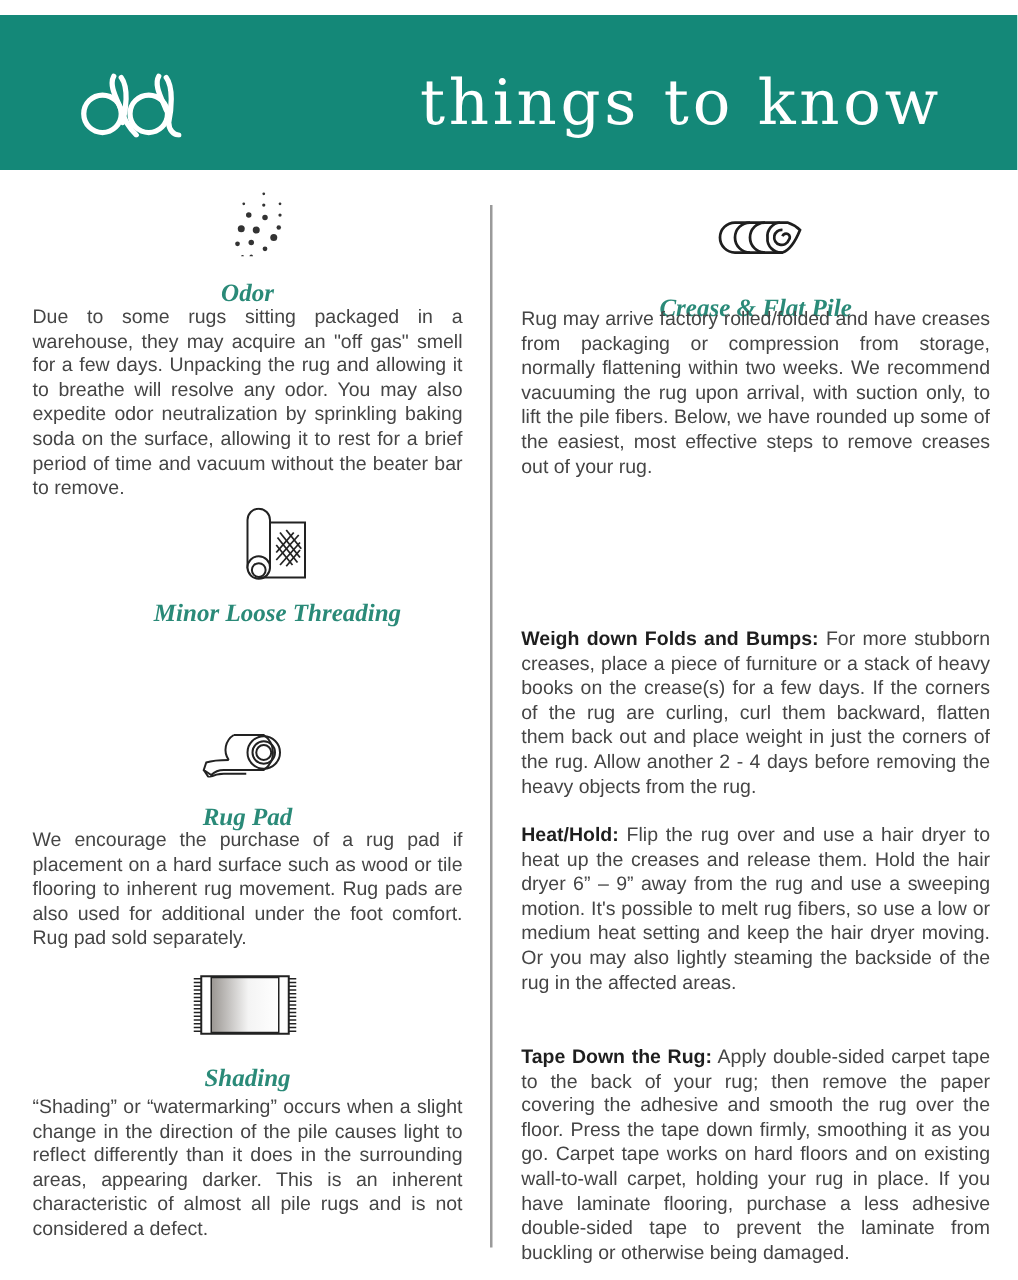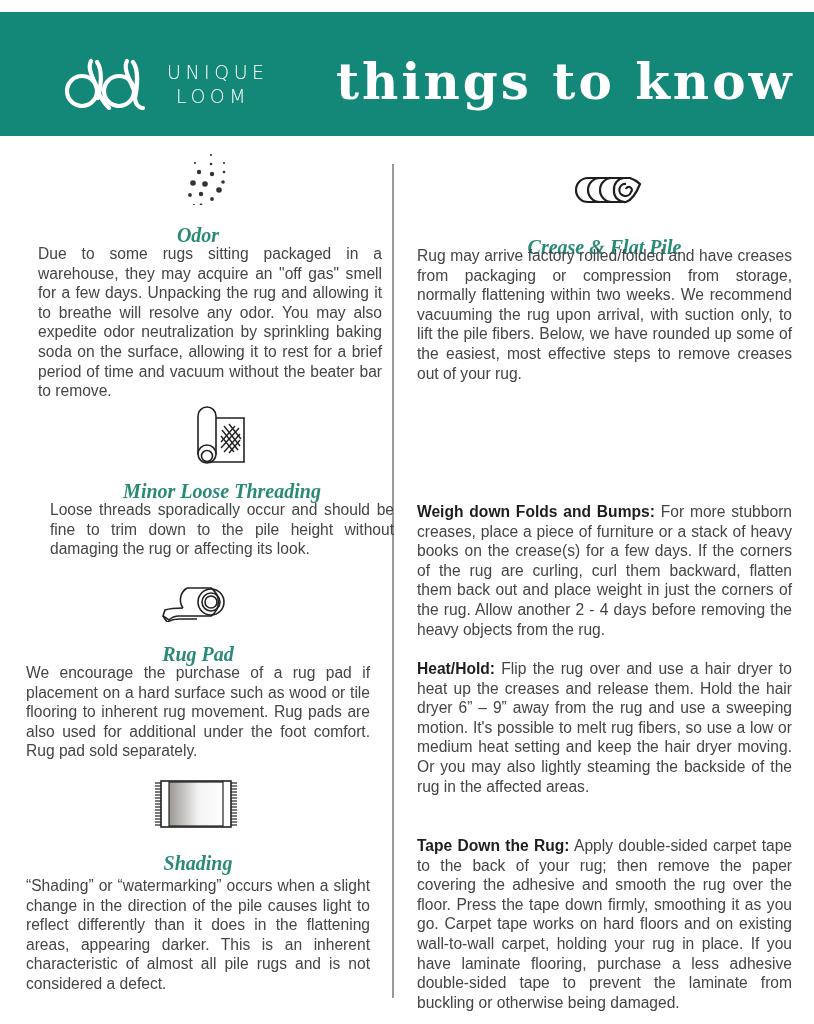--- a/index.html
+++ b/index.html
@@ -14,21 +14,21 @@
   .logo svg { position: absolute; left: 0; top: 4px; }
   .logo-text {
     position: absolute; left: 104px; top: 6px; color: #ffffff;
     font-family: "DejaVu Sans", "Liberation Sans", sans-serif;
     font-size: 19px; letter-spacing: 4.5px; line-height: 24px; font-weight: 300;
   }
   .logo-text .l2 { display: block; padding-left: 9px; }
   .banner-title {
     position: absolute; left: 336px; top: 40px; color: #ffffff;
     font-family: "DejaVu Serif", "Liberation Serif", serif;
-    font-size: 50px; letter-spacing: 3px; line-height: 60px; font-weight: bold;
+    font-size: 50px; letter-spacing: 3px; line-height: 60px; font-weight: normal;
   }
 
   .divider {
     position: absolute; left: 392px; top: 164px; width: 1.5px; height: 834px; background: #9a9a9a;
   }
 
   .section { position: absolute; }
   .icon { position: absolute; }
   .heading {
     position: absolute; width: 100%; text-align: center;
@@ -50,24 +50,20 @@
     <svg width="96" height="52" viewBox="0 0 96 52">
       <g fill="none" stroke="#ffffff" stroke-width="4.2" stroke-linecap="round">
         <circle cx="19" cy="33" r="15"></circle>
         <circle cx="56" cy="33" r="15"></circle>
         <path d="M34 4 C 40 12, 38 30, 35 40"></path>
         <path d="M28 3 C 24 10, 30 20, 34 30 C 37 40, 42 46, 46 50"></path>
         <path d="M70 4 C 76 12, 74 30, 72 40 C 72 46, 76 50, 80 50"></path>
         <path d="M64 3 C 60 10, 66 20, 70 30"></path>
       </g>
     </svg>
-    <div class="logo-text">
-      <span>UNIQUE</span>
-      <span class="l2">LOOM</span>
-    </div>
   </div>
   <h1 class="banner-title">things to know</h1>
 </div>
 
 <div class="divider"></div>
 
 <div class="section" style="left:26px; top:150px; width:344px; height:260px;">
   <svg class="icon" style="left:157px; top:0px;" width="45" height="55" viewBox="0 0 45 55">
     <g fill="#333333">
       <circle cx="28" cy="5" r="1.1"></circle>
@@ -82,21 +78,21 @@
       <circle cx="40" cy="32" r="1.8"></circle>
       <circle cx="36" cy="40" r="2.8"></circle>
       <circle cx="7" cy="45" r="1.9"></circle>
       <circle cx="18" cy="44" r="2.2"></circle>
       <circle cx="29" cy="49" r="1.9"></circle>
       <circle cx="11" cy="55" r="1.1"></circle>
       <circle cx="18" cy="55" r="1.4"></circle>
     </g>
   </svg>
   <h2 class="heading" style="top:74px;">Odor</h2>
-  <p class="para" style="top:94px;margin-left:12px;">Due to some rugs sitting packaged in a warehouse, they may acquire an "off gas" smell for a few days. Unpacking the rug and allowing it to breathe will resolve any odor. You may also expedite odor neutralization by sprinkling baking soda on the surface, allowing it to rest for a brief period of time and vacuum without the beater bar to remove.</p>
+  <p class="para" style="top:94px;">Due to some rugs sitting packaged in a warehouse, they may acquire an "off gas" smell for a few days. Unpacking the rug and allowing it to breathe will resolve any odor. You may also expedite odor neutralization by sprinkling baking soda on the surface, allowing it to rest for a brief period of time and vacuum without the beater bar to remove.</p>
 </div>
 
 <div class="section" style="left:26px; top:406px; width:344px; height:160px;margin-left:24px;">
   <svg class="icon" style="left:144px; top:0px;" width="52" height="58" viewBox="0 0 52 58">
     <g fill="none" stroke="#222222" stroke-width="1.6">
       <path d="M4 10 A9 9 0 0 1 22 10 L22 48 L4 48 Z"></path>
       <circle cx="13" cy="48" r="9" fill="#ffffff"></circle>
       <circle cx="13" cy="50" r="5.5"></circle>
       <path d="M22 12 L50 12 L50 56 L13 56"></path>
     </g>
@@ -105,21 +101,20 @@
       <line x1="27" y1="42" x2="45" y2="22"></line>
       <line x1="30" y1="46" x2="46" y2="28"></line>
       <line x1="35" y1="47" x2="46" y2="34"></line>
       <line x1="28" y1="24" x2="44" y2="44"></line>
       <line x1="30" y1="20" x2="46" y2="40"></line>
       <line x1="35" y1="18" x2="47" y2="33"></line>
       <line x1="27" y1="30" x2="40" y2="46"></line>
     </g>
   </svg>
   <h2 class="heading" style="top:74px;">Minor Loose Threading</h2>
-  <p class="para" style="top:94px;">Loose threads sporadically occur and should be fine to trim down to the pile height without damaging the rug or affecting its look.</p>
 </div>
 
 <div class="section" style="left:26px; top:580px; width:344px; height:190px;">
   <svg class="icon" style="left:135px; top:0px;" width="68" height="42" viewBox="0 0 68 42">
     <g fill="none" stroke="#222222" stroke-width="1.6">
       <path d="M26 8 L50 8 A17 17 0 0 1 50 36 L18 36 C 14 36, 10 38, 8 40 L2 36 L4 30 C 10 28, 16 28, 22 28"></path>
       <path d="M26 8 A14 14 0 0 0 22 28"></path>
       <circle cx="50" cy="22" r="13"></circle>
       <circle cx="50" cy="22" r="9"></circle>
       <circle cx="50" cy="22" r="6"></circle>
@@ -168,21 +163,21 @@
         <line x1="77" y1="33" x2="83" y2="33"></line>
         <line x1="77" y1="36" x2="83" y2="36"></line>
       <line x1="77" y1="39" x2="83" y2="39"></line>
         <line x1="77" y1="42" x2="83" y2="42"></line>
         <line x1="77" y1="45" x2="83" y2="45"></line>
     </g>
     <rect x="7" y="1" width="70" height="46" fill="#ffffff" stroke="#222222" stroke-width="1.6"></rect>
     <rect x="15" y="2" width="54" height="44" fill="url(#shadeGrad)" stroke="#222222" stroke-width="1.2"></rect>
   </svg>
   <h2 class="heading" style="top:72px;">Shading</h2>
-  <p class="para" style="top:96px;">“Shading” or “watermarking” occurs when a slight change in the direction of the pile causes light to reflect differently than it does in the flattening areas, appearing darker. This is an inherent characteristic of almost all pile rugs and is not considered a defect.</p>
+  <p class="para" style="top:96px;">“Shading” or “watermarking” occurs when a slight change in the direction of the pile causes light to reflect differently than it does in the surrounding areas, appearing darker. This is an inherent characteristic of almost all pile rugs and is not considered a defect.</p>
 </div>
 
 <div class="section" style="left:417px; top:170px; width:375px; height:830px;">
   <svg class="icon" style="left:157px; top:6px;" width="68" height="28" viewBox="0 0 68 28">
     <g fill="none" stroke="#1e1e1e" stroke-width="2.2">
       <path d="M14 2 L56 2 C 62 4, 66 8, 66 8 C 62 18, 58 24, 52 26 L14 26 A12 12 0 0 1 14 2 Z"></path>
       <path d="M26 2 A12 12 0 0 0 26 26"></path>
       <path d="M38 2 A12 12 0 0 0 38 26"></path>
       <path d="M50 2 A11 11 0 0 0 40 14 A11 11 0 0 0 52 26"></path>
       <path d="M52 8 A6 6 0 1 0 57 16 A3 3 0 1 0 52 13"></path>

